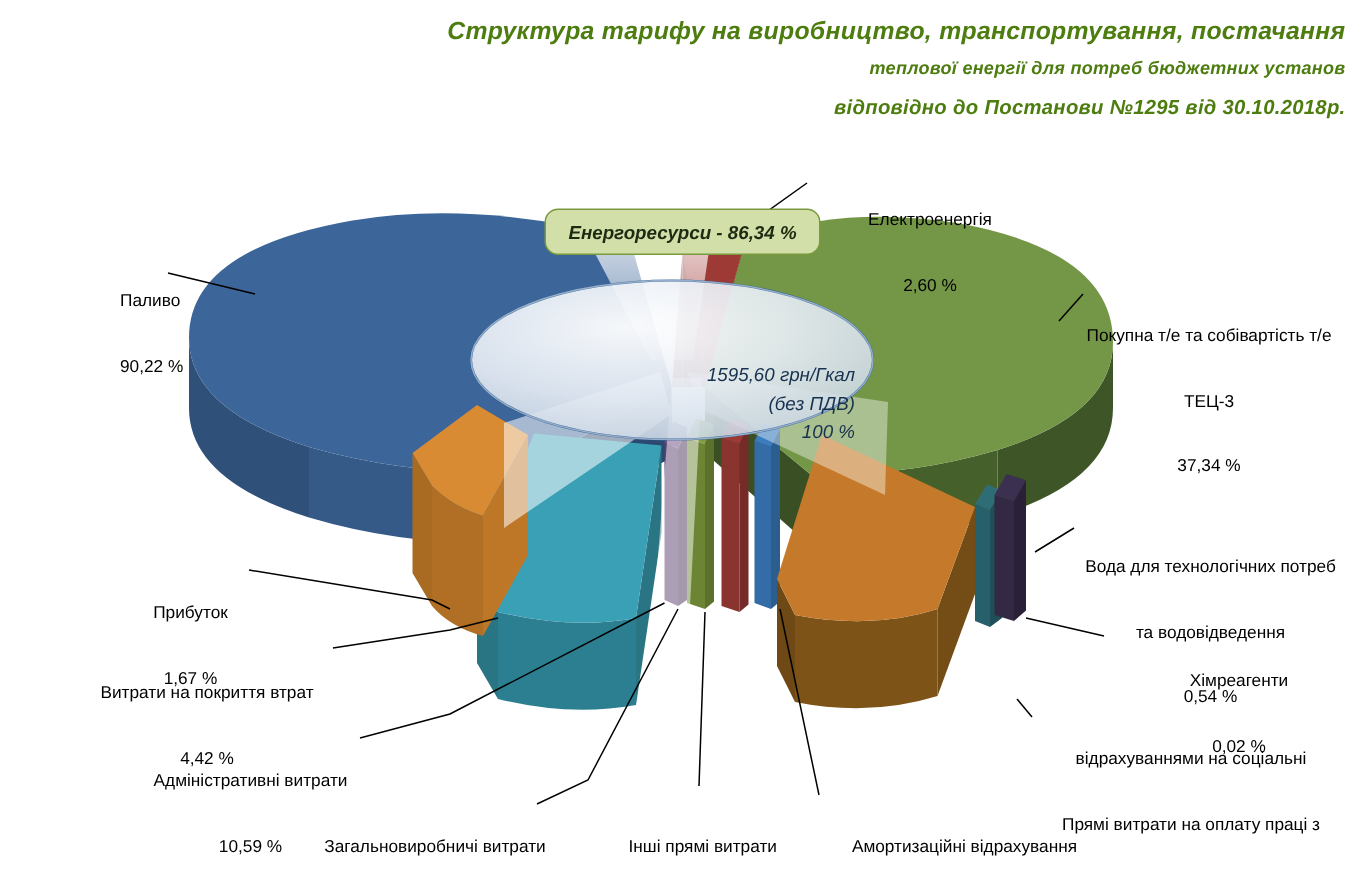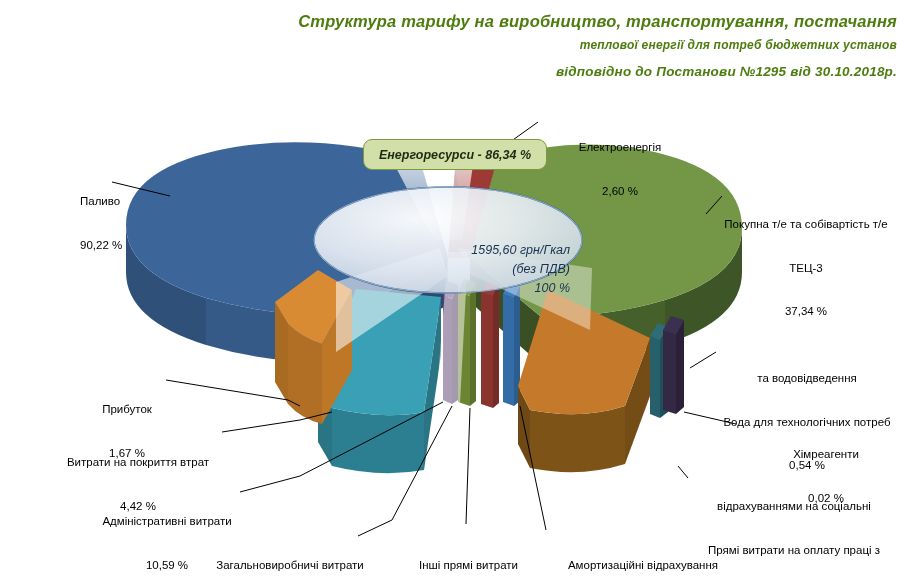--- a/index.html
+++ b/index.html
@@ -187,22 +187,22 @@
     <div>2,60 %</div>
   </div>
 
   <div class="lbl c" style="left:716px;top:188px;width:180px;text-align:center;">
     <div>Покупна т/е та собівартість т/е</div>
     <div>ТЕЦ-3</div>
     <div>37,34 %</div>
   </div>
 
   <div class="lbl c" style="left:718px;top:342px;width:178px;">
+    <div>Вода для технологічних потреб</div>
     <div>та водовідведення</div>
-    <div>Вода для технологічних потреб</div>
     <div>0,54 %</div>
   </div>
 
   <div class="lbl c" style="left:756px;top:418px;width:140px;">
     <div>Хімреагенти</div>
     <div>0,02 %</div>
   </div>
 
   <div class="lbl c" style="left:694px;top:470px;width:200px;">
     <div>відрахуваннями на соціальні</div>

